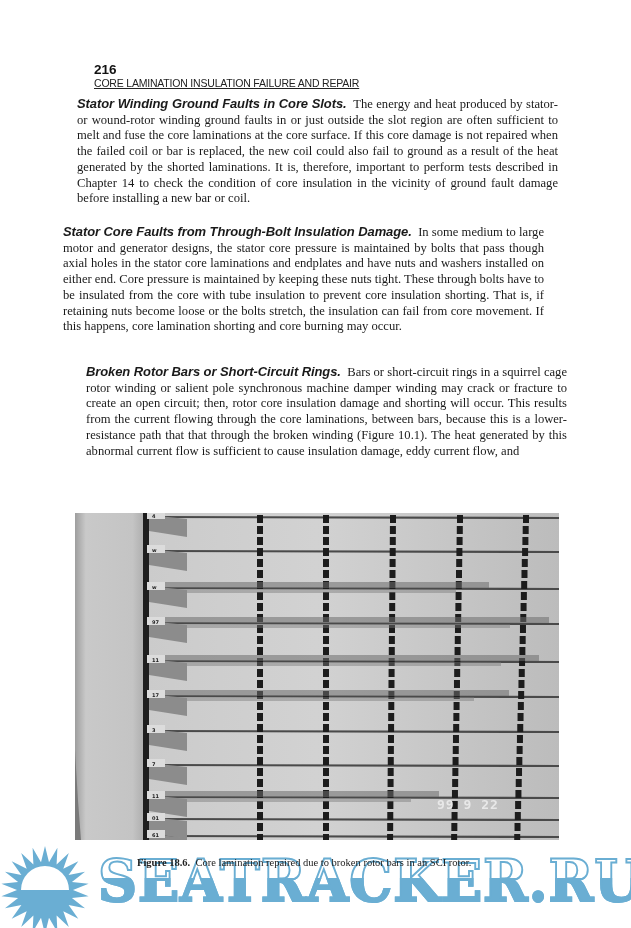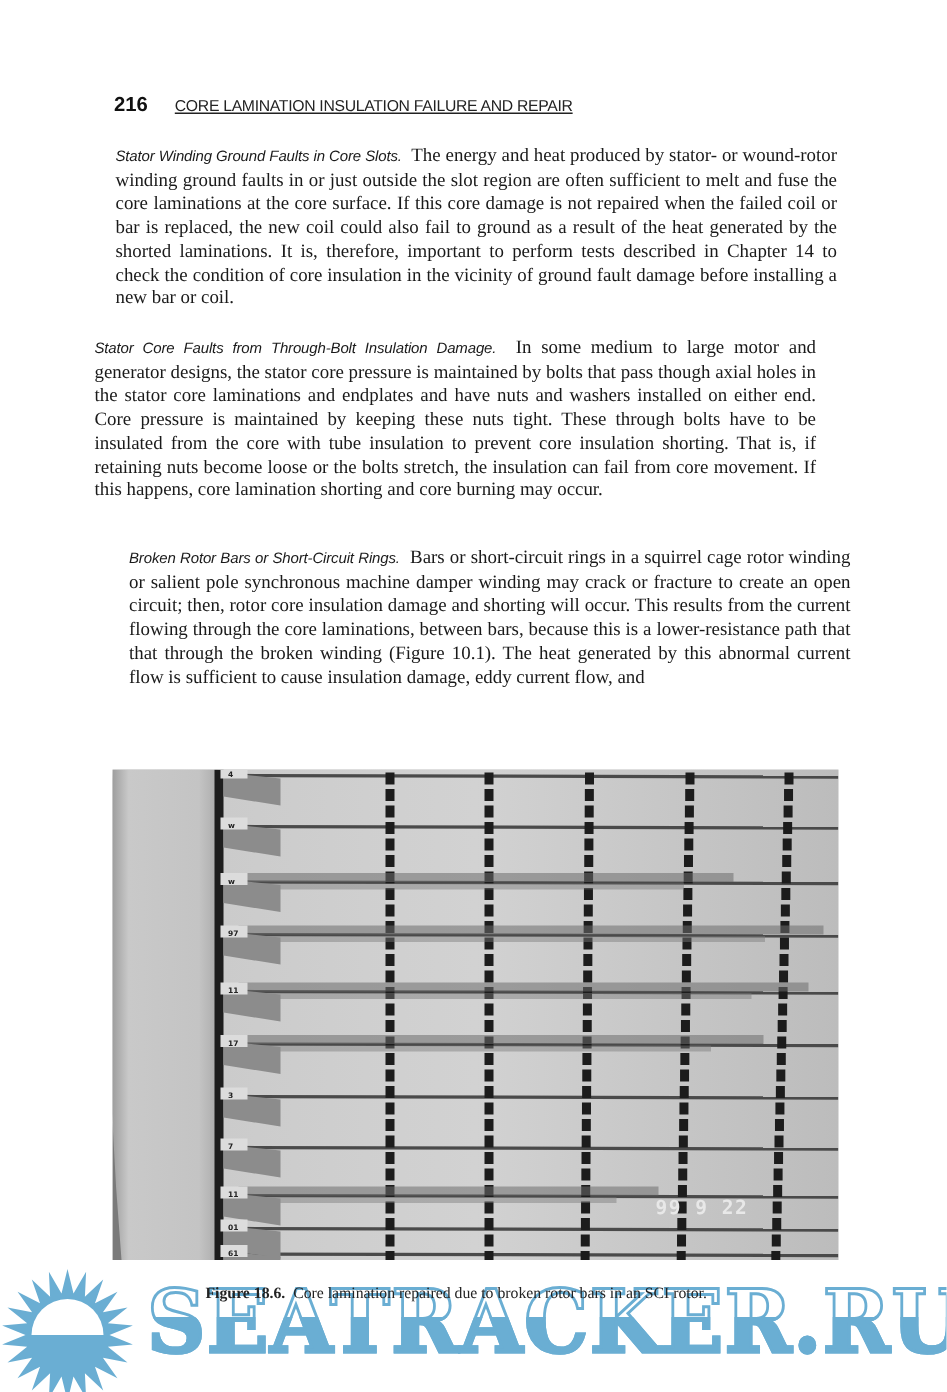--- a/index.html
+++ b/index.html
@@ -2,36 +2,36 @@
 <html><head>
   <meta charset="utf-8">
   <style>
     html, body { margin: 0; padding: 0; }
     body {
       width: 631px; height: 928px; background: #ffffff; position: relative; overflow: hidden;
       font-family: "Liberation Serif", serif; color: #1a1a1a;
     }
     .page-header {
       position: absolute; left: 76px; top: 62px; height: 16px;
-      display: flex; align-items: baseline;
+      display: flex; align-items: baseline; flex-direction: column;
     }
     .page-number {
       font-family: "Liberation Sans", sans-serif; font-weight: bold; font-size: 13.5px; color: #111;
     }
     .running-head {
       font-family: "Liberation Sans", sans-serif; font-size: 10.5px; margin-left: 18px; color: #222;
       letter-spacing: -0.2px;
       text-decoration: underline;
     }
     .para {
       font-size: 12.6px; line-height: 15.7px; text-align: justify; margin: 0;
       hyphens: manual;
     }
     .para .head {
-      font-family: "Liberation Sans", sans-serif; font-weight: normal; font-style: italic; font-size: 10px;
+      font-family: "Liberation Sans", sans-serif; font-weight: bold; font-style: italic; font-size: 13px;
       letter-spacing: -0.1px;
     }
     #p1 { position: absolute; top: 96px; left: 77px; width: 481px; }
     #p2 { position: absolute; top: 224px; left: 63px; width: 481px; }
     #p3 { position: absolute; top: 364px; left: 86px; width: 481px; }
 
     
     .figure {
       position: absolute; left: 75px; top: 513px; width: 484px; height: 327px;
       background: linear-gradient(90deg, #bdbdbd 0%, #c6c6c6 100%);

